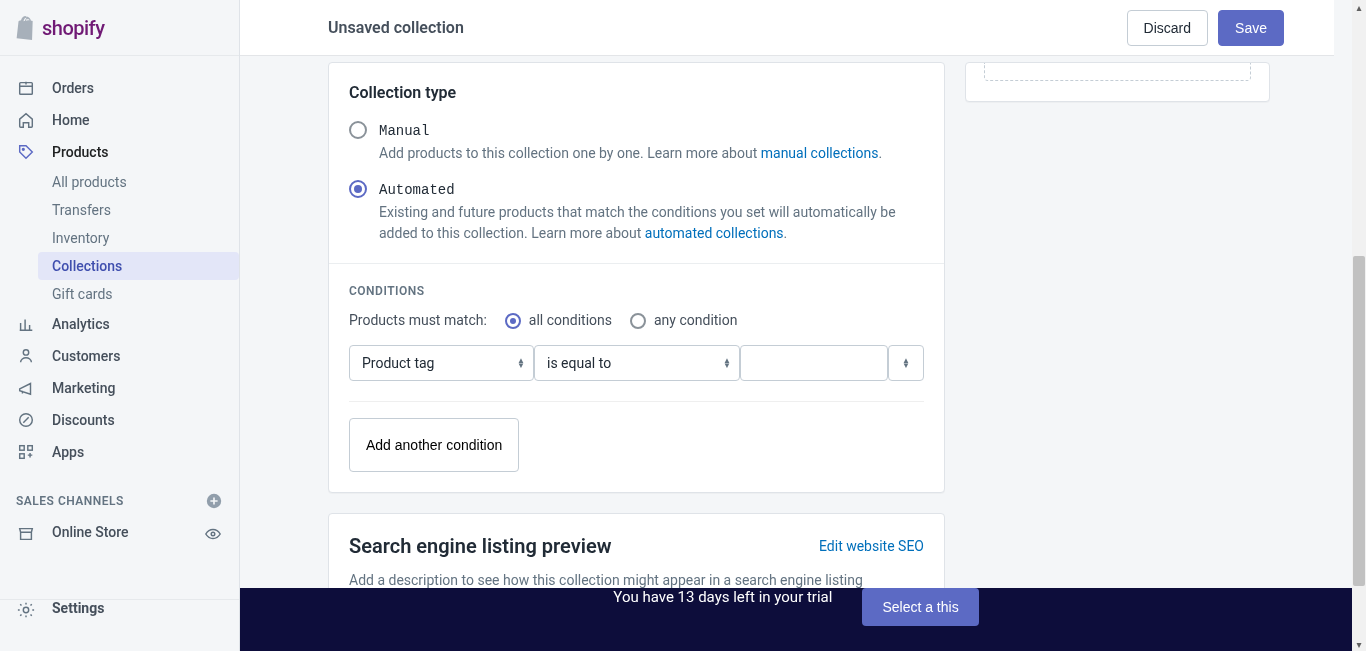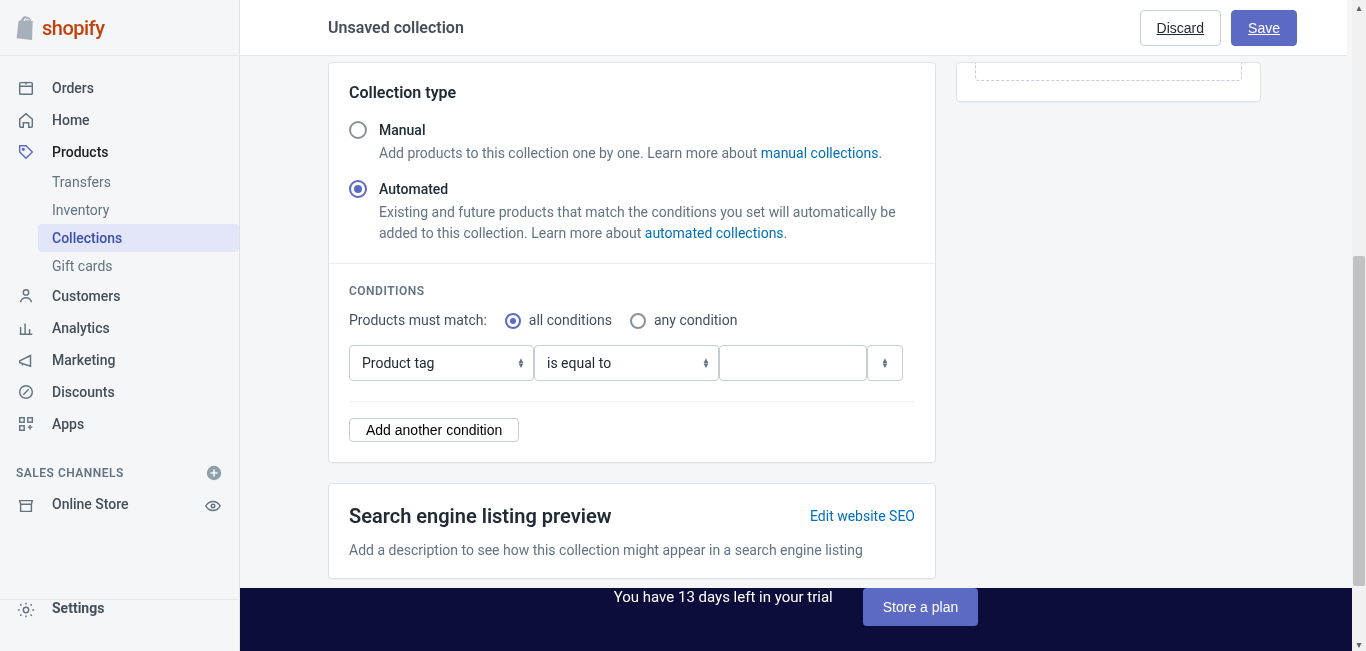--- a/index.html
+++ b/index.html
@@ -24,21 +24,21 @@
     border-right: 1px solid #dfe3e8;
   }
   .logo-area {
     height: 56px;
     display: flex;
     align-items: center;
     padding: 0 16px;
     border-bottom: 1px solid #e6e9ec;
   }
   .logo-svg { color: #a7b0ba; display:flex; align-items:center; }
-  .logo-text { font-size: 20px; font-weight: 500; color:#c2410c; margin-left:4px; letter-spacing:-0.5px;}
+  .logo-text { font-size: 20px; font-weight: 500; color:#701a75; margin-left:4px; letter-spacing:-0.5px;}
   .nav {
     padding-top: 16px;
   }
   .nav-item {
     display: flex;
     align-items: center;
     height: 32px;
     padding: 0 16px;
     color: #454f5b;
     font-weight: 500;
@@ -91,21 +91,21 @@
     gap:16px;
     border-top:1px solid #e6e9ec;
     font-weight:700;
     color:#454f5b;
     cursor:pointer;
   }
 
   
   .topbar {
     position:absolute;
-    left:240px; top:0; right:19px;
+    left:240px; top:0; right:32px;
     height:56px;
     background:#fff;
     border-bottom:1px solid #e3e5e8;
     display:flex; align-items:center;
     justify-content:space-between;
     padding: 0 50px 0 88px;
   }
   .topbar-title { font-weight:600; font-size:16px; color:#454f5b;}
   .topbar-actions { display:flex; gap:10px;}
   .btn {
@@ -114,21 +114,20 @@
     border-radius:4px;
     font-size:14px;
     font-weight:500;
     cursor:pointer;
     display:inline-flex;
     align-items:center;
     justify-content:center;
     border:1px solid #c4cdd5;
     background:#fff;
     color:#212b36;
-    text-decoration:underline;
   }
   .btn.primary {
     background:#5c6ac4;
     border-color:#5c6ac4;
     color:#fff;
   }
 
   
   .main {
     position:absolute;
@@ -144,21 +143,21 @@
   .col-side { flex:0 0 305px; position:relative;}
   .card {
     background:#fff;
     border:1px solid #dfe3e8;
     border-radius:4px;
     box-shadow: 0 1px 1px rgba(0,0,0,0.03);
   }
   .card-section { padding:20px;}
   .card-section + .card-section { border-top:1px solid #ebeef0; }
   .section-title { font-size:16px; font-weight:600; margin-bottom:18px; color:#212b36;}
-  .radio-row { display:flex; align-items:center; gap:12px; margin-bottom:4px;}
+  .radio-row { display:flex; align-items:flex-end; gap:12px; margin-bottom:4px;font-family:Liberation Mono, monospace;}
   .radio {
     width:18px; height:18px; border-radius:50%;
     border:2px solid #8a9299;
     flex-shrink:0; margin-top:1px;
     position:relative;
     cursor:pointer;
   }
   .radio.checked { border-color:#5c6ac4; }
   .radio.checked::after {
     content:""; position:absolute; inset:3px;
@@ -192,21 +191,21 @@
     border-radius:4px;
     background:#fff;
     height:36px;
     padding:0 10px;
     font-size:14px;
   }
   .btn-secondary {
     border:1px solid #c4cdd5;
     background:#fff;
     border-radius:4px;
-    height:24px;
+    height:54px;
     padding:0 16px;
     font-size:14px; font-weight:400;
     cursor:pointer;
   }
   hr.rule { border:none; border-top:1px solid #efefef; margin-bottom:16px;}
 
   
   .seo-head { display:flex; justify-content:space-between; align-items:center;}
   .seo-title { font-size:20px; font-weight:600;}
   .seo-desc { color:#637381; margin-top:14px;}
@@ -286,41 +285,42 @@
     <div class="nav-item expanded">
       <span class="nav-icon">
           <svg width="18" height="18" viewBox="0 0 20 20" fill="none" stroke="currentColor" stroke-width="1.6">
             <path d="M3 3h7l7 7-7 7-7-7z"></path>
             <circle cx="7" cy="7" r="1" fill="currentColor"></circle>
           </svg>
         </span>
       <span>Products</span>
     </div>
     <div class="sub-nav">
+      <span class="sub-item">All products</span>
       <span class="sub-item">Transfers</span>
       <span class="sub-item">Inventory</span>
       <span class="sub-item selected">Collections</span>
       <span class="sub-item">Gift cards</span>
     </div>
     <div class="nav-item">
       <span class="nav-icon">
           <svg width="18" height="18" viewBox="0 0 20 20" fill="none" stroke="currentColor" stroke-width="1.6">
+            <path d="M4 16V9M9 16V5M14 16v-5M3 17h14"></path>
+          </svg>
+        </span>
+      <span>Analytics</span>
+    </div>
+    <div class="nav-item">
+      <span class="nav-icon">
+          <svg width="18" height="18" viewBox="0 0 20 20" fill="none" stroke="currentColor" stroke-width="1.6">
             <circle cx="10" cy="6" r="3"></circle>
             <path d="M4 17c0-3 3-5 6-5s6 2 6 5"></path>
           </svg>
         </span>
       <span>Customers</span>
-    </div>
-    <div class="nav-item">
-      <span class="nav-icon">
-          <svg width="18" height="18" viewBox="0 0 20 20" fill="none" stroke="currentColor" stroke-width="1.6">
-            <path d="M4 16V9M9 16V5M14 16v-5M3 17h14"></path>
-          </svg>
-        </span>
-      <span>Analytics</span>
     </div>
     <div class="nav-item">
       <span class="nav-icon">
           <svg width="18" height="18" viewBox="0 0 20 20" fill="none" stroke="currentColor" stroke-width="1.6">
             <path d="M3 11l12-6v12L3 13zM6 13v3"></path>
           </svg>
         </span>
       <span>Marketing</span>
     </div>
     <div class="nav-item">
@@ -426,21 +426,21 @@
               <span class="radio" style="width:16px;height:16px;"></span>
               <span>any condition</span>
             </span>
           </div>
 
           <div class="condition-row">
             <div class="select" style="width:185px;">
               <span>Product tag</span>
               <span class="chevrons">▲<br>▼</span>
             </div>
-            <div class="select" style="width:185px;">
+            <div class="select" style="width:206px;">
               <span>is equal to</span>
               <span class="chevrons">▲<br>▼</span>
             </div>
             <input class="input" style="width: 148px;" value="">
             <div class="select" style="width:36px;padding:0;">
               <span></span>
               <span class="chevrons" style="right:50%;transform:translate(50%,-50%);">▲<br>▼</span>
             </div>
           </div>
 
@@ -465,20 +465,20 @@
       <div class="card" style="height:40px;overflow:hidden;">
         <div class="dashed-box"></div>
       </div>
     </div>
 
   </div>
 </div>
 
 <div class="banner">
   <span>You have 13 days left in your trial</span>
-  <button class="btn-select">Store a plan</button>
+  <button class="btn-select">Select a this</button>
 </div>
 
 <div class="browser-scroll">
   <div class="arrow up">▴</div>
   <div class="thumb"></div>
   <div class="arrow down">▾</div>
 </div>
 
 </body></html>

